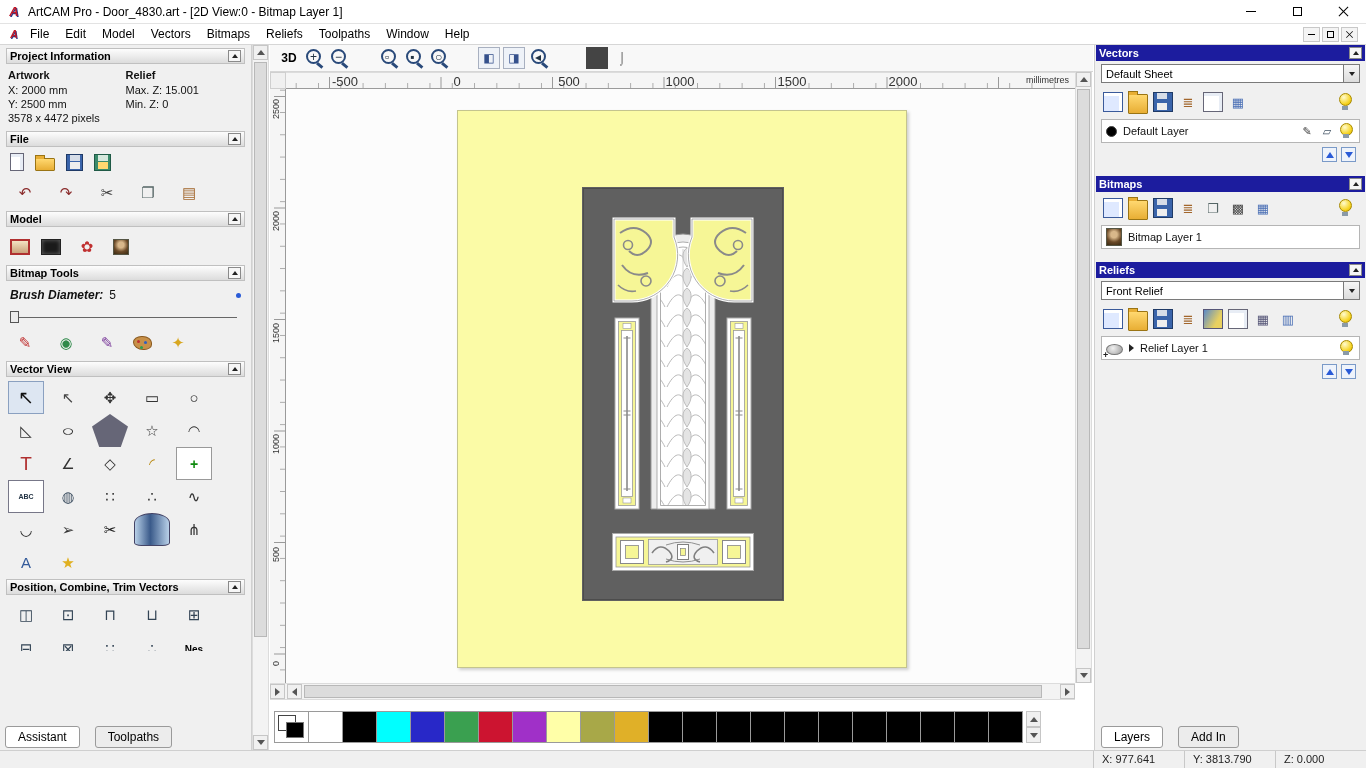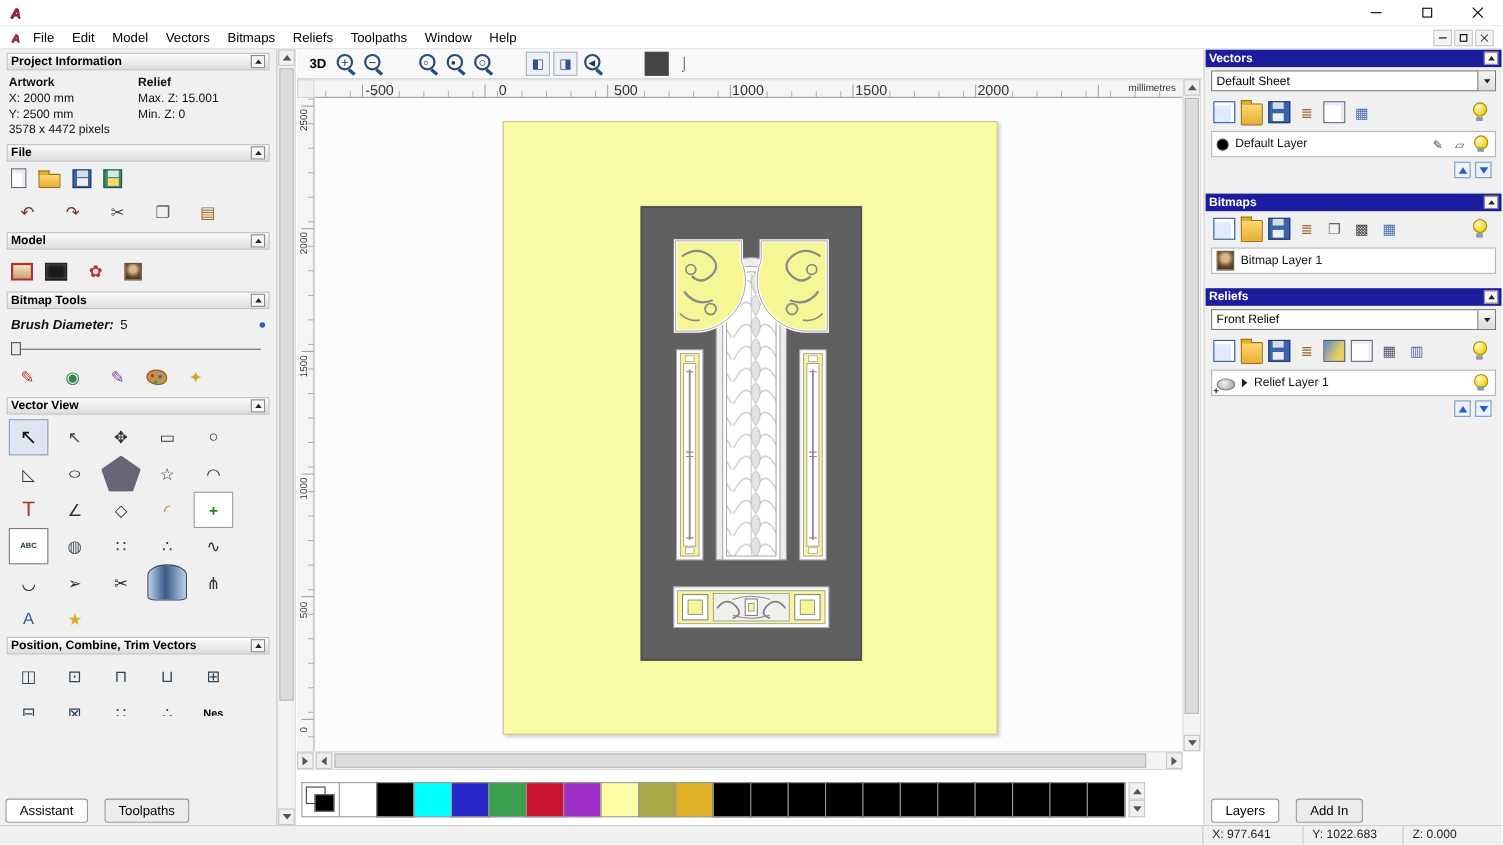--- a/index.html
+++ b/index.html
@@ -171,20 +171,21 @@
   .k-pressed{border:1px solid #8aa0c0;background:#dde6f2}
   .dtri{width:0;height:0;border-left:3px solid transparent;border-right:3px solid transparent;border-top:4px solid #222}
 </style>
 </head>
 <body>
 
 <div class="screen">
 
   <div class="titlebar">
     <span class="applogo"></span>
+    <span class="tb-title">ArtCAM Pro - Door_4830.art - [2D View:0 - Bitmap Layer 1]</span>
     <div class="winbtns">
       <div class="winbtn">
           <span class="ic-min"></span>
         </div>
       <div class="winbtn">
           <span class="ic-max"></span>
         </div>
       <div class="winbtn">
           <span class="ic-close"></span>
         </div>
@@ -620,17 +621,17 @@
 
       <div class="panel-tabs">
         <span class="ptab active">Layers</span>
         <span class="ptab">Add In</span>
       </div>
     </div>
   </div>
 
   <div class="statusbar">
     <span class="sb-cell">X: 977.641</span>
-    <span class="sb-cell">Y: 1022.683</span>
+    <span class="sb-cell">Y: 3813.790</span>
     <span class="sb-cell">Z: 0.000</span>
   </div>
 
 </div>
 
 </body></html>

